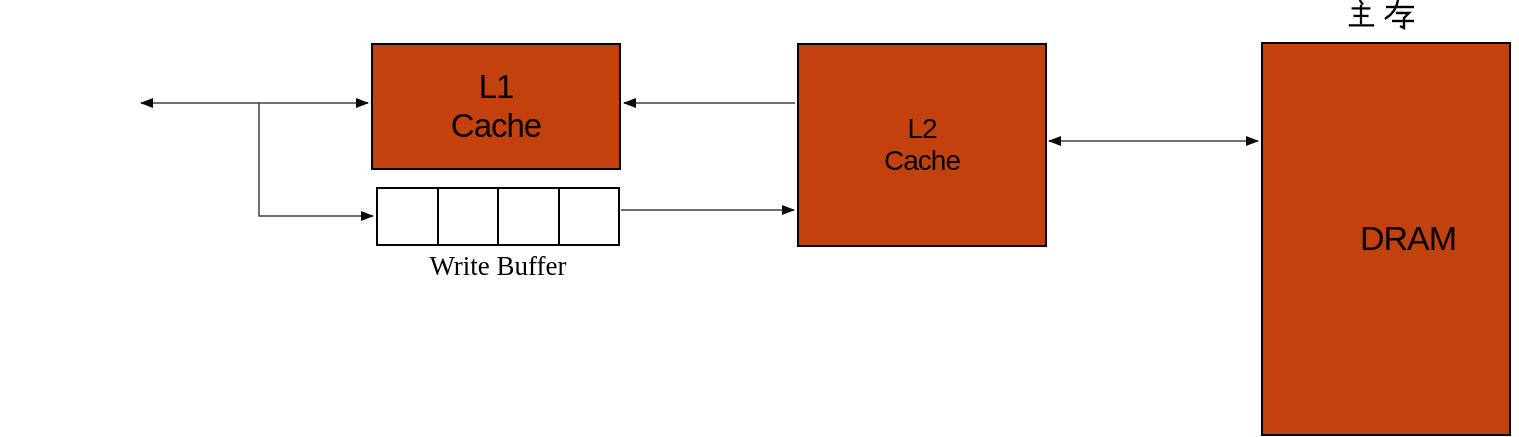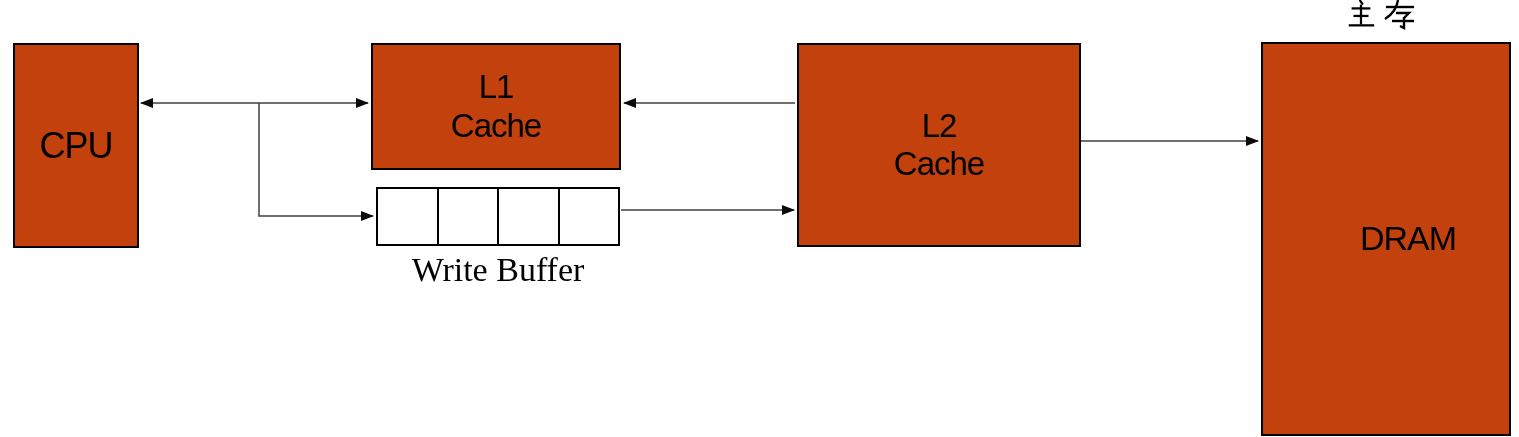--- a/index.html
+++ b/index.html
@@ -23,41 +23,41 @@
     justify-content: center;
     text-align: center;
   }
   .box .lbl {
     white-space: pre-line;
     letter-spacing: -1px;
     line-height: 1.16;
   }
   #cpu  { left: 13px;   top: 43px; width: 126px; height: 205px; font-size: 36px; }
   #l1   { left: 371px;  top: 43px; width: 250px; height: 127px; font-size: 33px; }
-  #l2   { left: 797px;  top: 43px; width: 284px; height: 204px; font-size: 33px; align-items: center; }
+  #l2   { left: 797px;  top: 43px; width: 250px; height: 204px; font-size: 28px; align-items: center; }
   #dram { left: 1261px; top: 42px; width: 250px; height: 394px; font-size: 34px; padding-left: 44px; }
   #wb {
     position: absolute;
     left: 376px; top: 187px; width: 244px; height: 59px;
     border: 2px solid #000;
     box-sizing: border-box;
     background: #fff;
     display: flex;
   }
   #wb .cell { flex: 1 1 0; border-right: 2px solid #000; }
   #wb .cell:last-child { border-right: none; }
   .caption {
     position: absolute;
     font-family: "Liberation Serif", "DejaVu Serif", serif;
     color: #000;
   }
   #wb-caption {
     left: 376px; top: 251px; width: 244px;
     text-align: center;
-    font-size: 34px;
+    font-size: 27px;
   }
   #mm-label {
     position: absolute;
     left: 1345px; top: -2px;
     display: flex;
     gap: 6px;
     height: 34px;
   }
   #mm-label svg { display: block; }
 </style>
@@ -74,23 +74,20 @@
     </defs>
     <g stroke="#404040" stroke-width="1.5" fill="none">
       <line x1="141" y1="103" x2="368" y2="103" marker-start="url(#arrow)" marker-end="url(#arrow)"></line>
       <polyline points="259,103 259,216 373,216" marker-end="url(#arrow)"></polyline>
       <line x1="795" y1="103" x2="624" y2="103" marker-end="url(#arrow)"></line>
       <line x1="621" y1="210" x2="794" y2="210" marker-end="url(#arrow)"></line>
       <line x1="1049" y1="141" x2="1258" y2="141" marker-start="url(#arrow)" marker-end="url(#arrow)"></line>
     </g>
   </svg>
 
-  <div class="box" id="cpu">
-    <span class="lbl">CPU</span>
-  </div>
 
   <div class="box" id="l1">
     <span class="lbl">L1
 Cache</span>
   </div>
 
   <div class="box" id="l2">
     <span class="lbl">L2
 Cache</span>
   </div>

